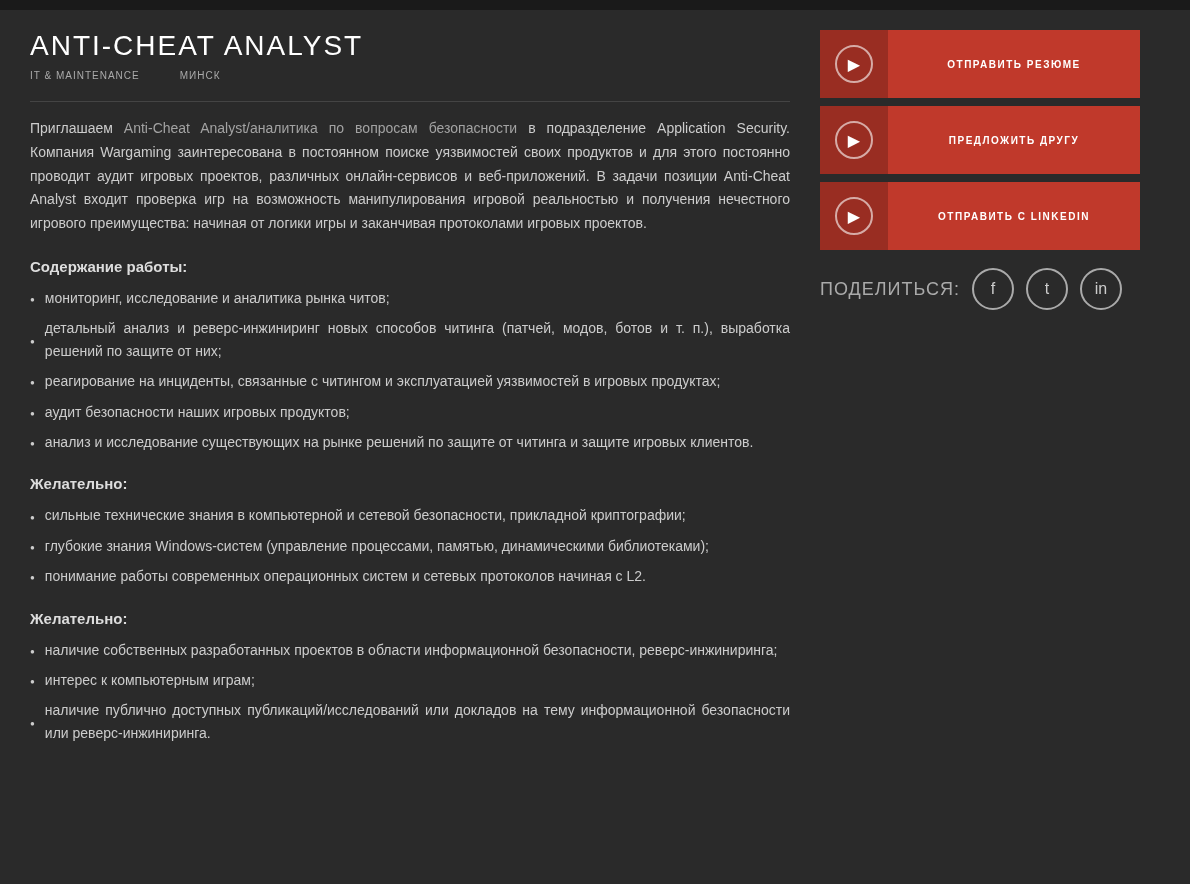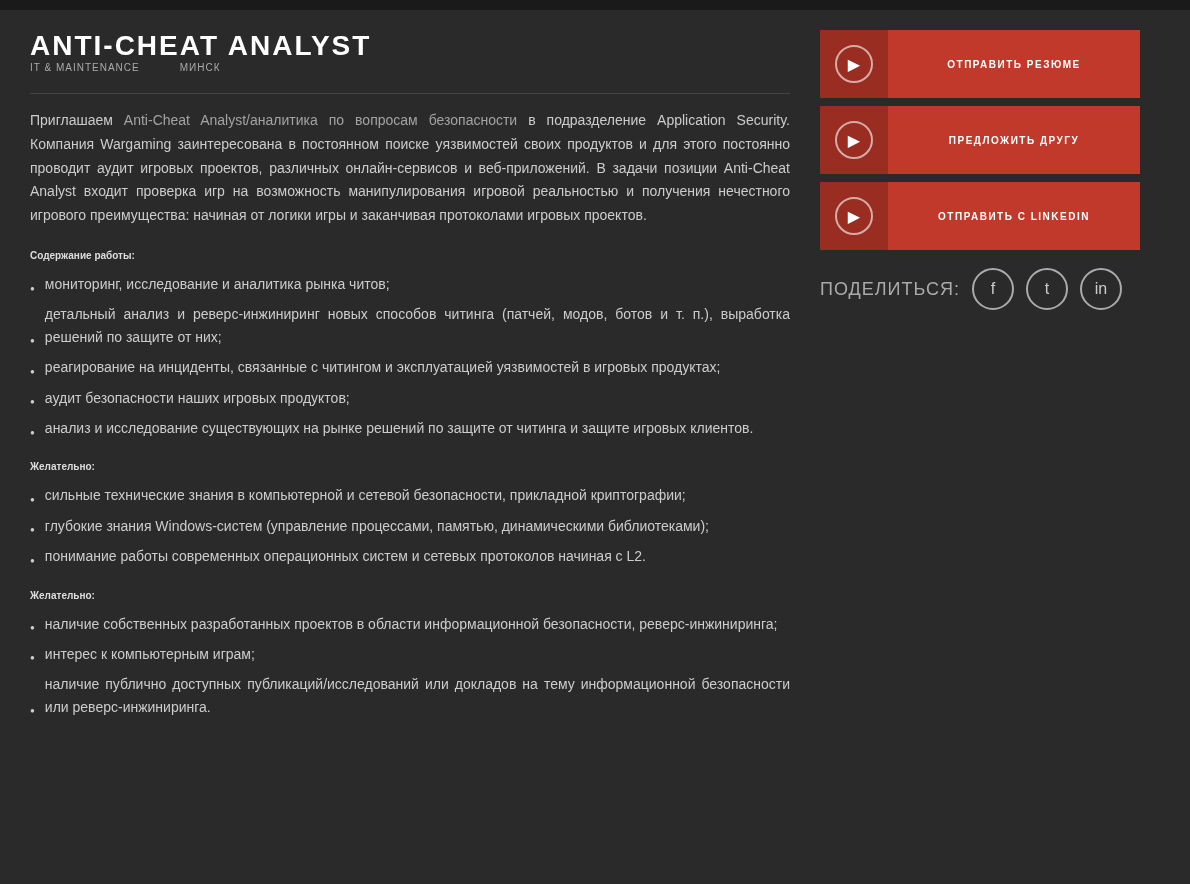--- a/index.html
+++ b/index.html
@@ -30,25 +30,25 @@
       max-width: 760px;
     }
 
     .sidebar {
       width: 320px;
       flex-shrink: 0;
     }
 
     .job-title {
       font-size: 28px;
-      font-weight: bold;
+      font-weight: normal;
       color: #ffffff;
       letter-spacing: 2px;
       text-transform: uppercase;
-      margin-bottom: 0;
+      margin-bottom: 8px;
       font-family: Arial, sans-serif;
     }
 
     .job-meta {
       display: flex;
       gap: 20px;
       color: #aaaaaa;
       font-size: 10px;
       margin-bottom: 20px;
       text-transform: uppercase;
@@ -70,36 +70,36 @@
       text-align: justify;
       margin-bottom: 20px;
     }
 
     .intro-text strong {
       font-weight: normal;
       color: #a3a3a3;
     }
 
     .section-title {
-      font-size: 10px;
+      font-size: 15px;
       font-weight: bold;
       color: #dddddd;
       margin-bottom: 12px;
       margin-top: 22px;
     }
 
     .bullet-list {
       list-style: none;
       padding: 0;
       margin-bottom: 20px;
     }
 
     .bullet-list li {
       display: flex;
-      align-items: flex-end;
+      align-items: center;
       gap: 10px;
       margin-bottom: 8px;
       color: #cccccc;
       line-height: 1.6;
       text-align: justify;
     }
 
     .bullet-list li::before {
       content: "●";
       color: #cccccc;

